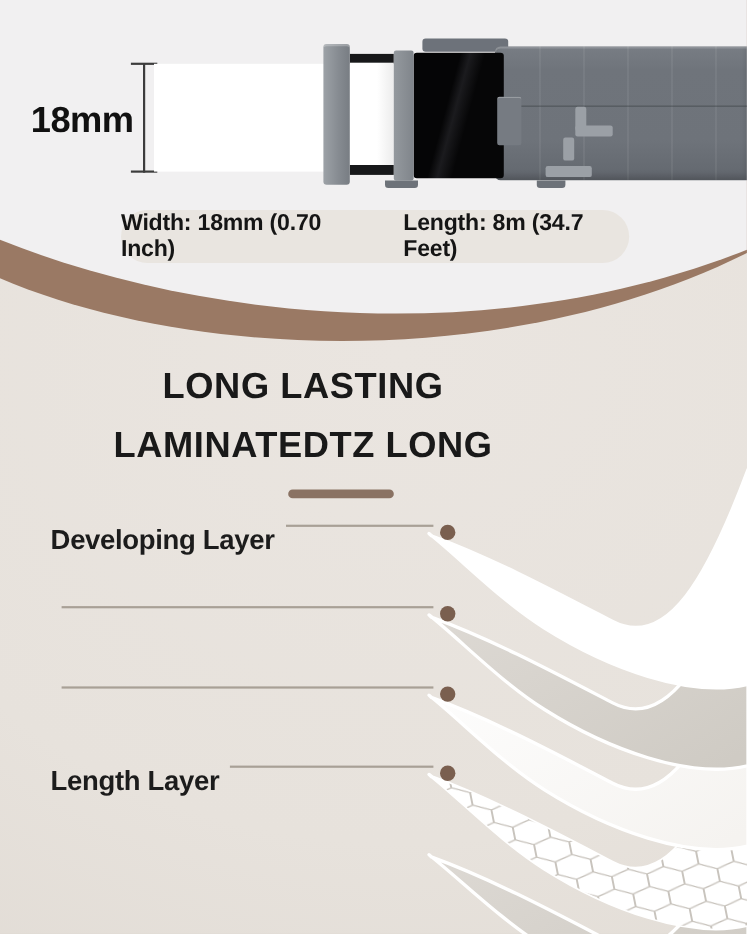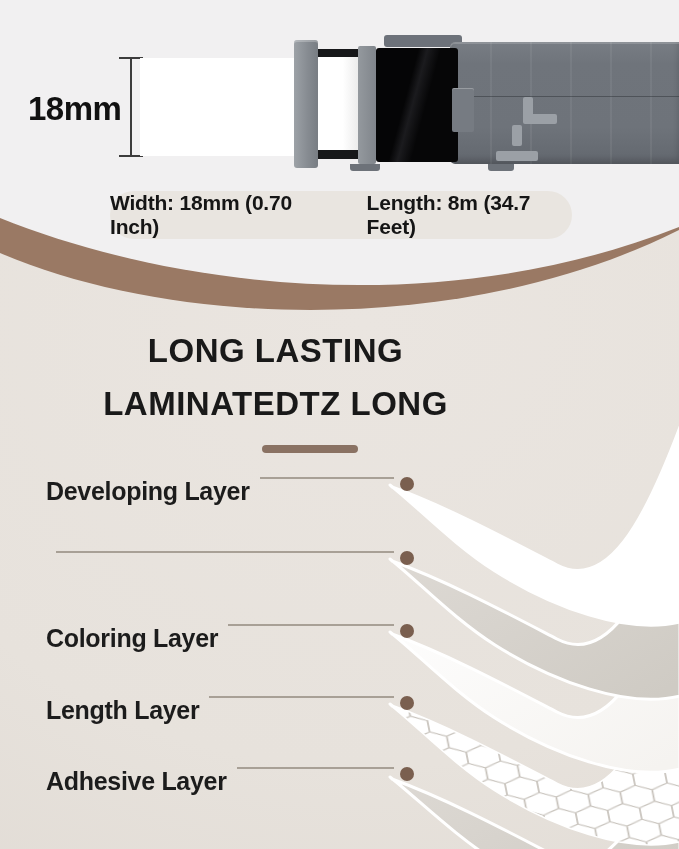--- a/index.html
+++ b/index.html
@@ -151,28 +151,22 @@
   <div class="layer-row" style="top:477px">
     <span class="layer-label">Developing Layer</span>
     <div class="connector-line"></div>
     <div class="connector-dot"></div>
   </div>
   <div class="layer-row" style="top:551px">
     <div class="connector-line"></div>
     <div class="connector-dot"></div>
   </div>
   <div class="layer-row" style="top:624px">
-    <span class="layer-label">Coloring Layer</span>
     <div class="connector-line"></div>
     <div class="connector-dot"></div>
   </div>
   <div class="layer-row" style="top:696px">
     <span class="layer-label">Length Layer</span>
     <div class="connector-line"></div>
     <div class="connector-dot"></div>
   </div>
-  <div class="layer-row" style="top:767px">
-    <span class="layer-label">Adhesive Layer</span>
-    <div class="connector-line"></div>
-    <div class="connector-dot"></div>
-  </div>
 
 </div>
 
 </body></html>

